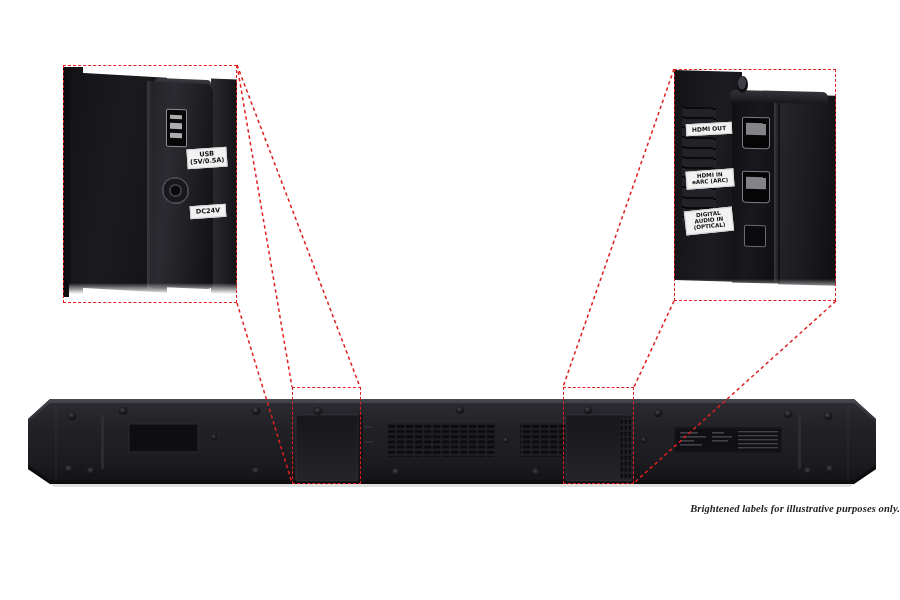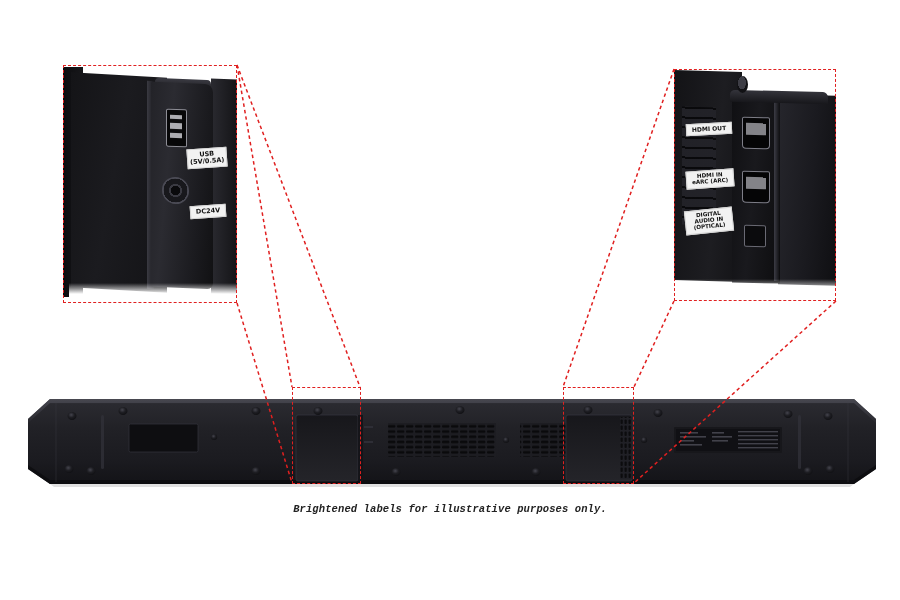--- a/index.html
+++ b/index.html
@@ -212,22 +212,22 @@
   #soundbar-svg { display:block; width: 848px; height: 106px; }
 
   
   #sb-box-left  { left: 292px; top: 387px; width: 69px; height: 97px; }
   #sb-box-right { left: 563px; top: 387px; width: 71px; height: 97px; }
 
   
   #caption {
     position: absolute;
     left: 0; top: 503px; width: 900px;
-    text-align: center;
-    font-family: Liberation Mono, monospace;
+    text-align: right;
+    font-family: Liberation Serif, serif;
     font-style: italic;
     font-weight: bold;
     font-size: 10.5px;
     color: #222222;
     letter-spacing: .1px;
     z-index: 8;
   }
 </style>
 </head>
 <body>

